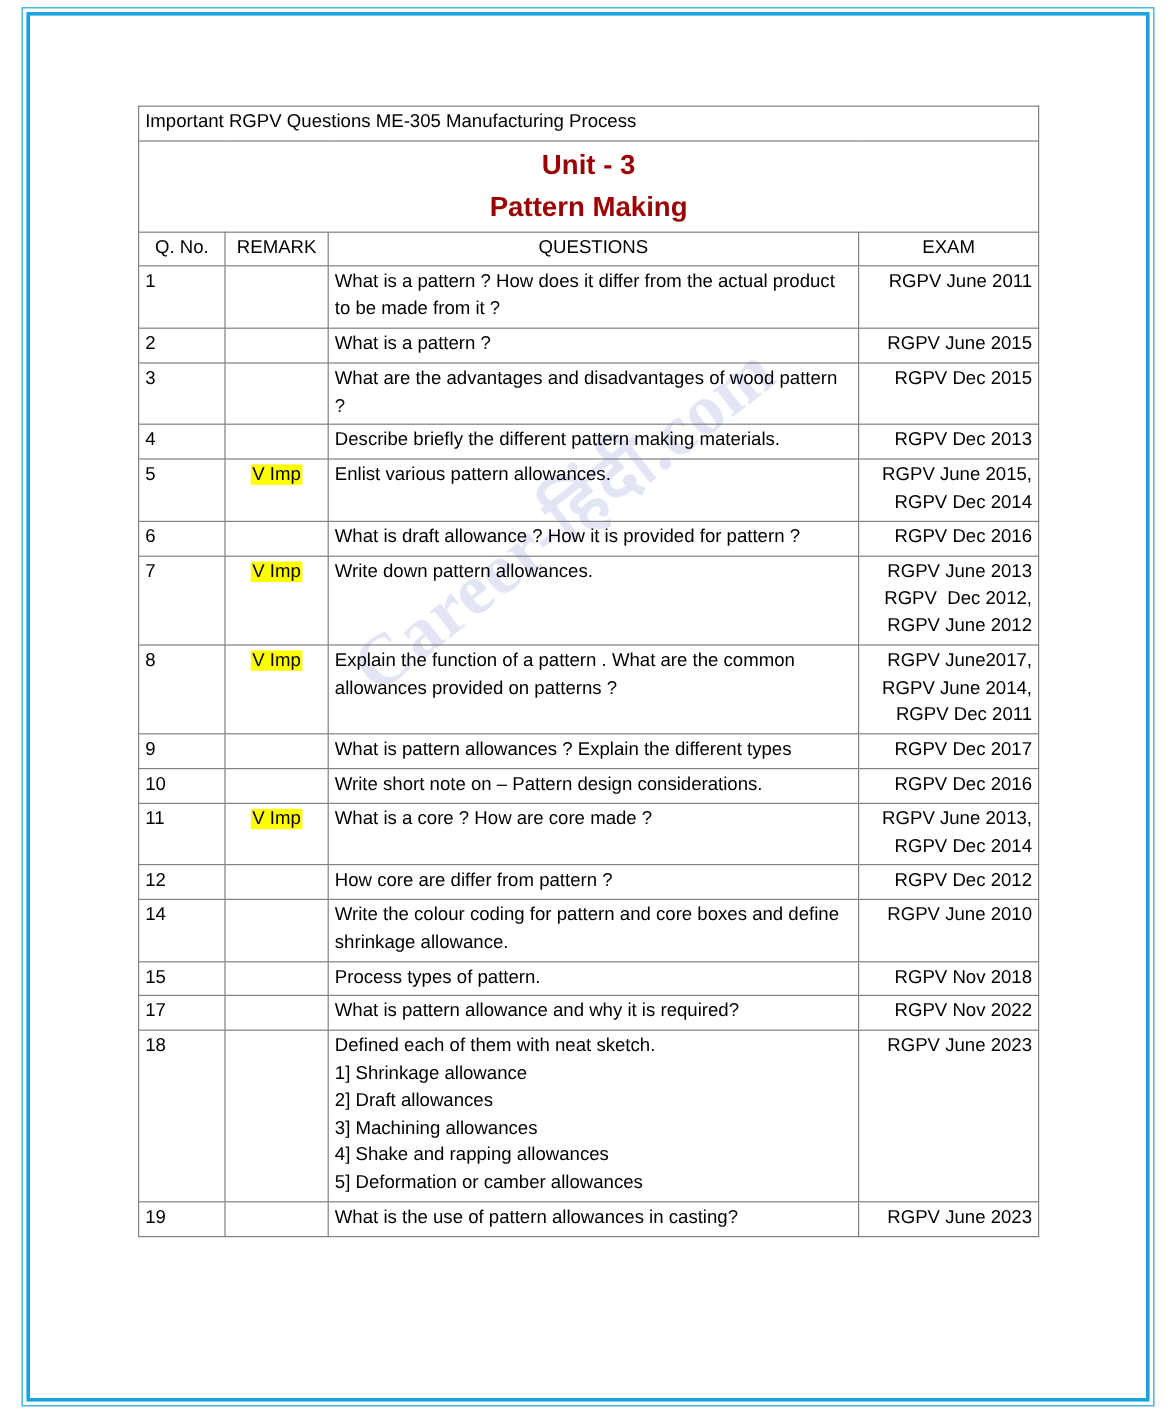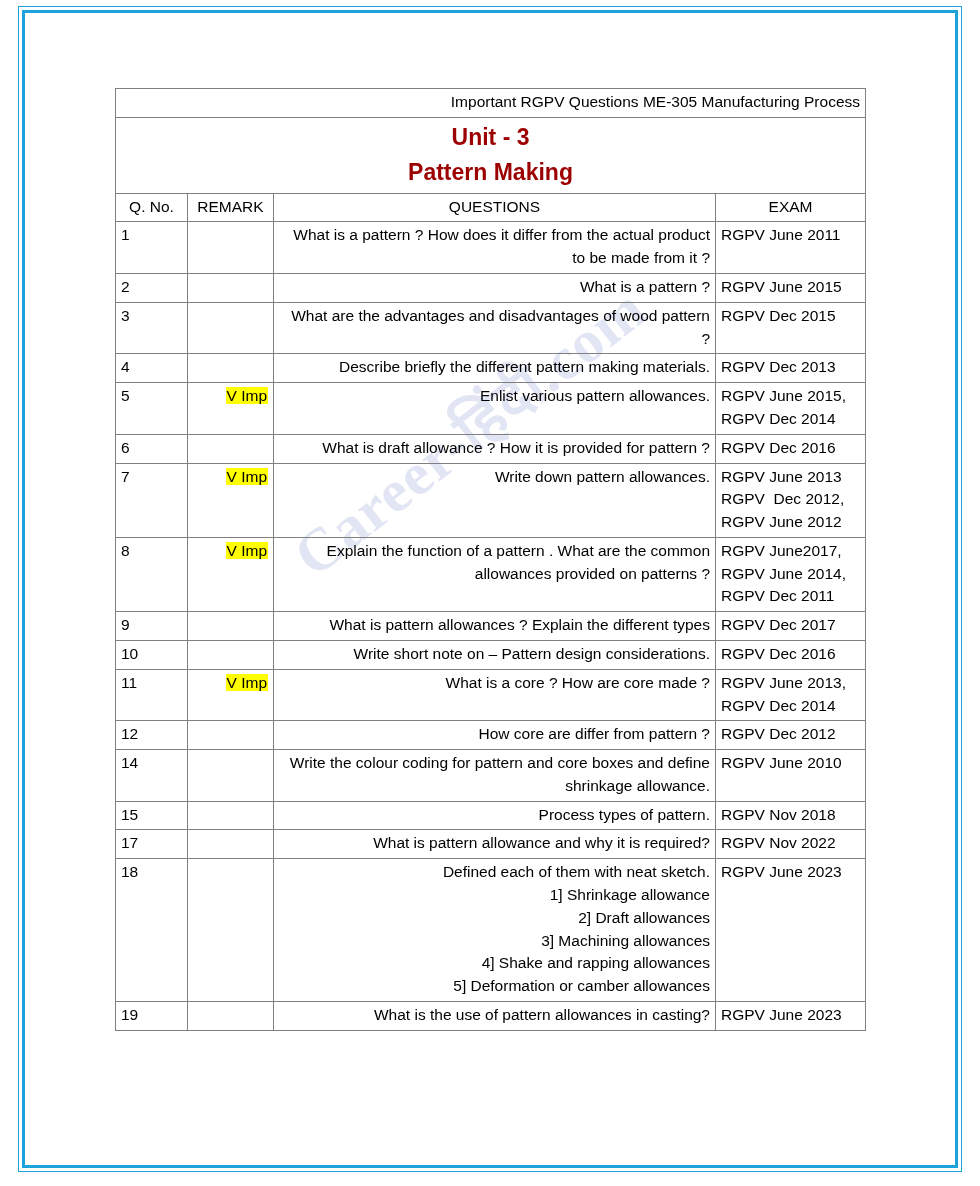--- a/index.html
+++ b/index.html
@@ -78,21 +78,21 @@
   }
 
   
   .col-qno   { width: 72px; }
   .col-rem   { width: 86px; }
   .col-ques  { width: 442px; }
   .col-exam  { width: 150px; }
 
   
   .title-cell {
-    text-align: right;
+    text-align: left;
     font-size: 22px;
     font-weight: bold;
     color: #2E74B5;
     padding: 6px 4px 8px 4px;
     line-height: 1.1;
     margin-top: 10px;
   }
   .unit-cell {
     text-align: center;
     padding: 6px 4px 9px 4px;
@@ -109,23 +109,23 @@
   .hdr td {
     text-align: center;
     font-weight: bold;
     font-size: 15.5px;
     padding-top: 3px;
     padding-bottom: 4px;
   }
 
   
   .c-qno  { text-align: left; }
-  .c-rem  { text-align: right; padding-left: 6px; }
-  .c-ques { text-align: right; padding-left: 9px; }
-  .c-exam { text-align: left; padding-left: 6px; }
+  .c-rem  { text-align: center; padding-left: 6px; }
+  .c-ques { text-align: left; padding-left: 9px; }
+  .c-exam { text-align: right; padding-left: 6px; }
 
   .vimp {
     background: #FFFF00;
     padding: 0 1px;
   }
 
   .ques-list {
     margin: 0;
     padding: 0;
     list-style: none;

